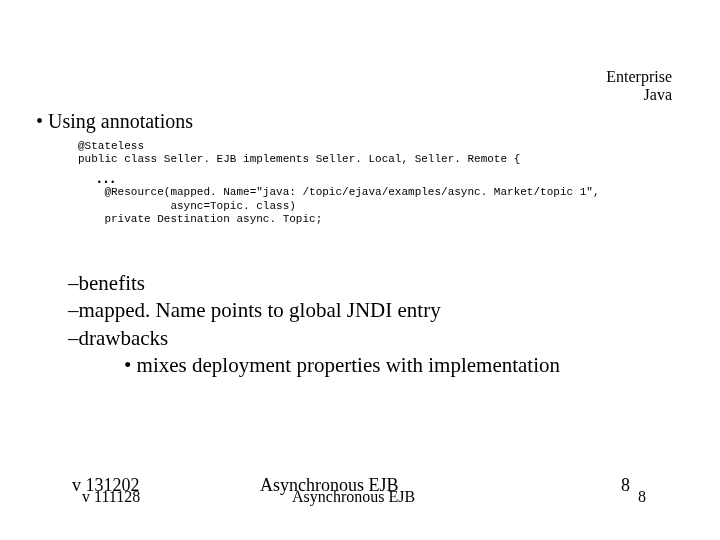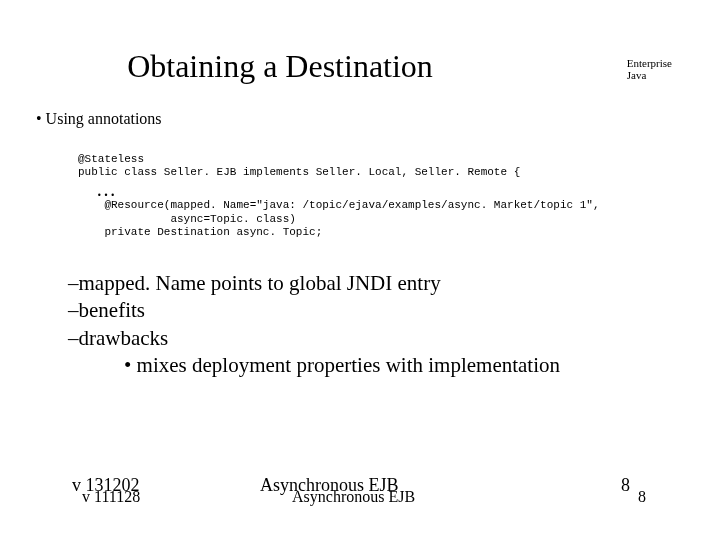--- a/index.html
+++ b/index.html
@@ -23,41 +23,40 @@
     position: absolute;
     top: 48px;
     left: 0;
     width: 560px;
     text-align: center;
     font-size: 32px;
     font-weight: 400;
   }
   .corner-label {
     position: absolute;
-    top: 57px;
+    top: 68px;
     right: 48px;
-    font-size: 11px;
+    font-size: 16px;
     line-height: 1.1;
-    text-align: left;
+    text-align: right;
   }
   .bullet-main {
     position: absolute;
     top: 110px;
     left: 36px;
-    font-size: 16px;
+    font-size: 20px;
   }
   .code-block {
     position: absolute;
     top: 140px;
     left: 78px;
     font-family: "Courier New", Courier, monospace;
     font-size: 11px;
     line-height: 1.2;
     white-space: pre;
-    margin-top: 13px;
   }
   .code-ellipsis {
     display: block;
     font-family: "Times New Roman", Times, serif;
     font-size: 20px;
     line-height: 1;
     margin-left: 18px;
   }
   .body-list {
     position: absolute;
@@ -117,38 +116,37 @@
     right: 22px;
     bottom: 6px;
     font-size: 16px;
   }
 </style>
 </head>
 <body>
 
 <div class="slide">
 
-  <div class="title">Obtaining a Destination</div>
 
   <div class="corner-label">
     <span>Enterprise</span><br>
     <span>Java</span>
   </div>
 
   <div class="bullet-main">• Using annotations</div>
 
   <div class="code-block"><span>@Stateless</span>
 <span>public class Seller. EJB implements Seller. Local, Seller. Remote {</span>
 <span class="code-ellipsis">…</span><span>    @Resource(mapped. Name="java: /topic/ejava/examples/async. Market/topic 1",</span>
 <span>              async=Topic. class)</span>
 <span>    private Destination async. Topic;</span></div>
 
   <div class="body-list">
+    <div class="dash-item"><span>benefits</span></div>
     <div class="dash-item"><span>mapped. Name points to global JNDI entry</span></div>
-    <div class="dash-item"><span>benefits</span></div>
     <div class="dash-item"><span>drawbacks</span></div>
     <div class="sub-item"><span>mixes deployment properties with implementation</span></div>
   </div>
 
   <div class="footer">
     <div class="version-a">v 131202</div>
     <div class="version-b">v 111128</div>
     <div class="footer-title-a">Asynchronous EJB</div>
     <div class="footer-title-b">Asynchronous EJB</div>
     <div class="page-a">8</div>

